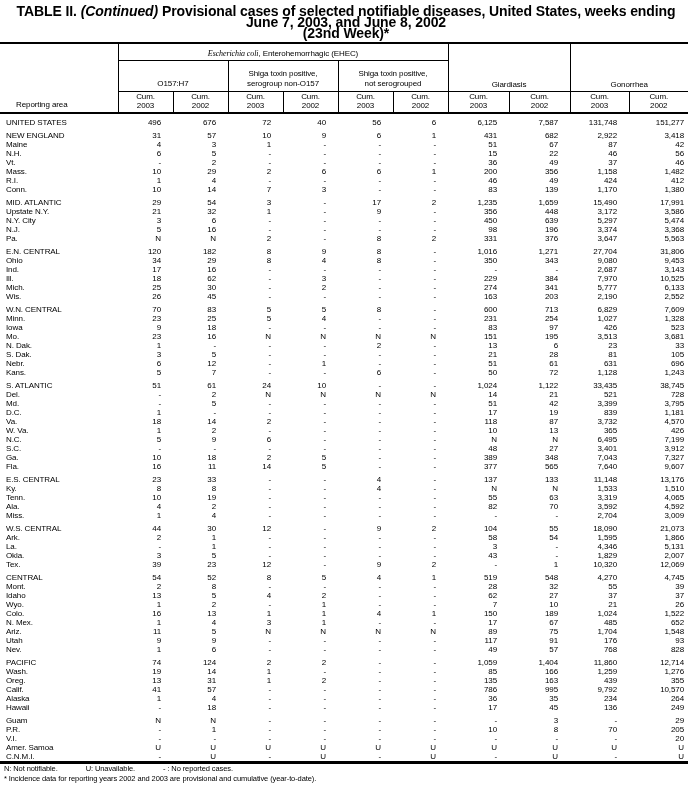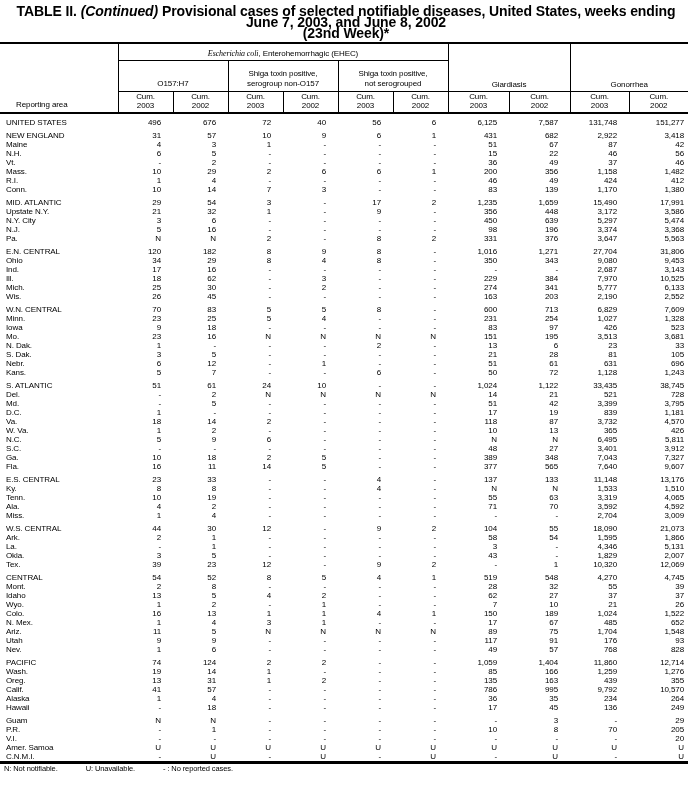--- a/index.html
+++ b/index.html
@@ -590,21 +590,21 @@
           <td class="area">N.C.</td>
           <td>5</td>
           <td>9</td>
           <td>6</td>
           <td>-</td>
           <td>-</td>
           <td>-</td>
           <td>N</td>
           <td>N</td>
           <td>6,495</td>
-          <td class="last">5,811</td>
+          <td class="last">7,199</td>
         </tr>
         <tr>
           <td class="area">S.C.</td>
           <td>-</td>
           <td>-</td>
           <td>-</td>
           <td>-</td>
           <td>-</td>
           <td>-</td>
           <td>48</td>
@@ -678,21 +678,21 @@
           <td class="last">4,065</td>
         </tr>
         <tr>
           <td class="area">Ala.</td>
           <td>4</td>
           <td>2</td>
           <td>-</td>
           <td>-</td>
           <td>-</td>
           <td>-</td>
-          <td>71</td>
+          <td>82</td>
           <td>70</td>
           <td>3,592</td>
           <td class="last">4,592</td>
         </tr>
         <tr>
           <td class="area">Miss.</td>
           <td>1</td>
           <td>4</td>
           <td>-</td>
           <td>-</td>
@@ -1030,15 +1030,16 @@
         </tr>
       </tbody>
   </table>
 
   <div class="footnotes">
     <div class="legend">
       <span>N: Not notifiable.</span>
       <span>U: Unavailable.</span>
       <span>- : No reported cases.</span>
     </div>
+    <div>* Incidence data for reporting years 2002 and 2003 are provisional and cumulative (year-to-date).</div>
   </div>
 
 </div>
 
 </body></html>

